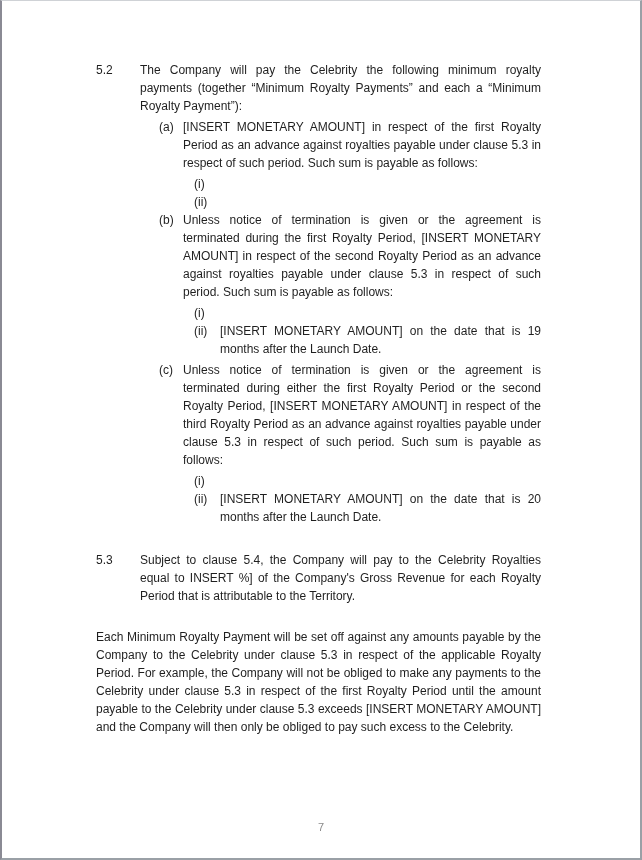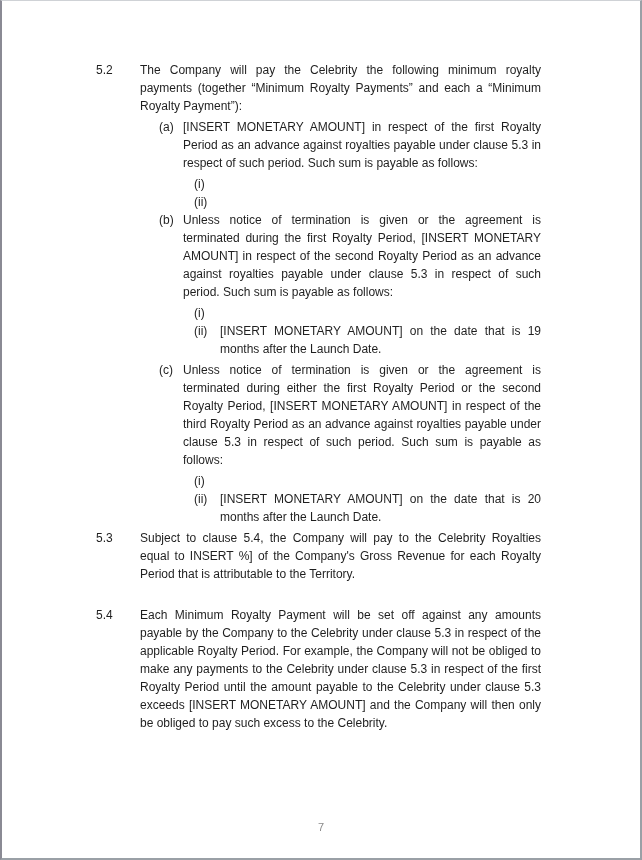--- a/index.html
+++ b/index.html
@@ -24,21 +24,21 @@
     color: var(--text);
     padding-left: 18px;
   }
   .content {
     position: absolute;
     top: 60px;
     left: 94px;
     right: 99px;
   }
   .clause { display: flex; }
-  .clause-53 { margin-top: 0; }
+  .clause-53 { margin-top: 22px; }
   .clause-54 { margin-top: 20px; }
   .num { width: 44px; flex: none; }
   .cbody { flex: 1; min-width: 0; }
   .para { text-align: justify; margin: 0 0 3px 0; }
   .l2 { display: flex; }
   .l2-label { width: 24px; flex: none; margin-left: 19px; }
   .l2-body { flex: 1; min-width: 0; }
   .l3 { display: flex; }
   .l3-label { width: 26px; flex: none; margin-left: 11px; }
   .l3-body { flex: 1; min-width: 0; }
@@ -128,21 +128,20 @@
     </div>
 
     <div class="clause clause-53">
       <div class="num">5.3</div>
       <div class="cbody">
         <p class="para">Subject to clause 5.4, the Company will pay to the Celebrity Royalties equal to INSERT %] of the Company's Gross Revenue for each Royalty Period that is attributable to the Territory.</p>
       </div>
     </div>
 
     <div class="clause clause-54">
-      <div class="num">5.4</div>
       <div class="cbody">
         <p class="para">Each Minimum Royalty Payment will be set off against any amounts payable by the Company to the Celebrity under clause 5.3 in respect of the applicable Royalty Period. For example, the Company will not be obliged to make any payments to the Celebrity under clause 5.3 in respect of the first Royalty Period until the amount payable to the Celebrity under clause 5.3 exceeds [INSERT MONETARY AMOUNT] and the Company will then only be obliged to pay such excess to the Celebrity.</p>
       </div>
     </div>
 
   </div>
 
   <div class="footer">
     <span>7</span>
   </div>

